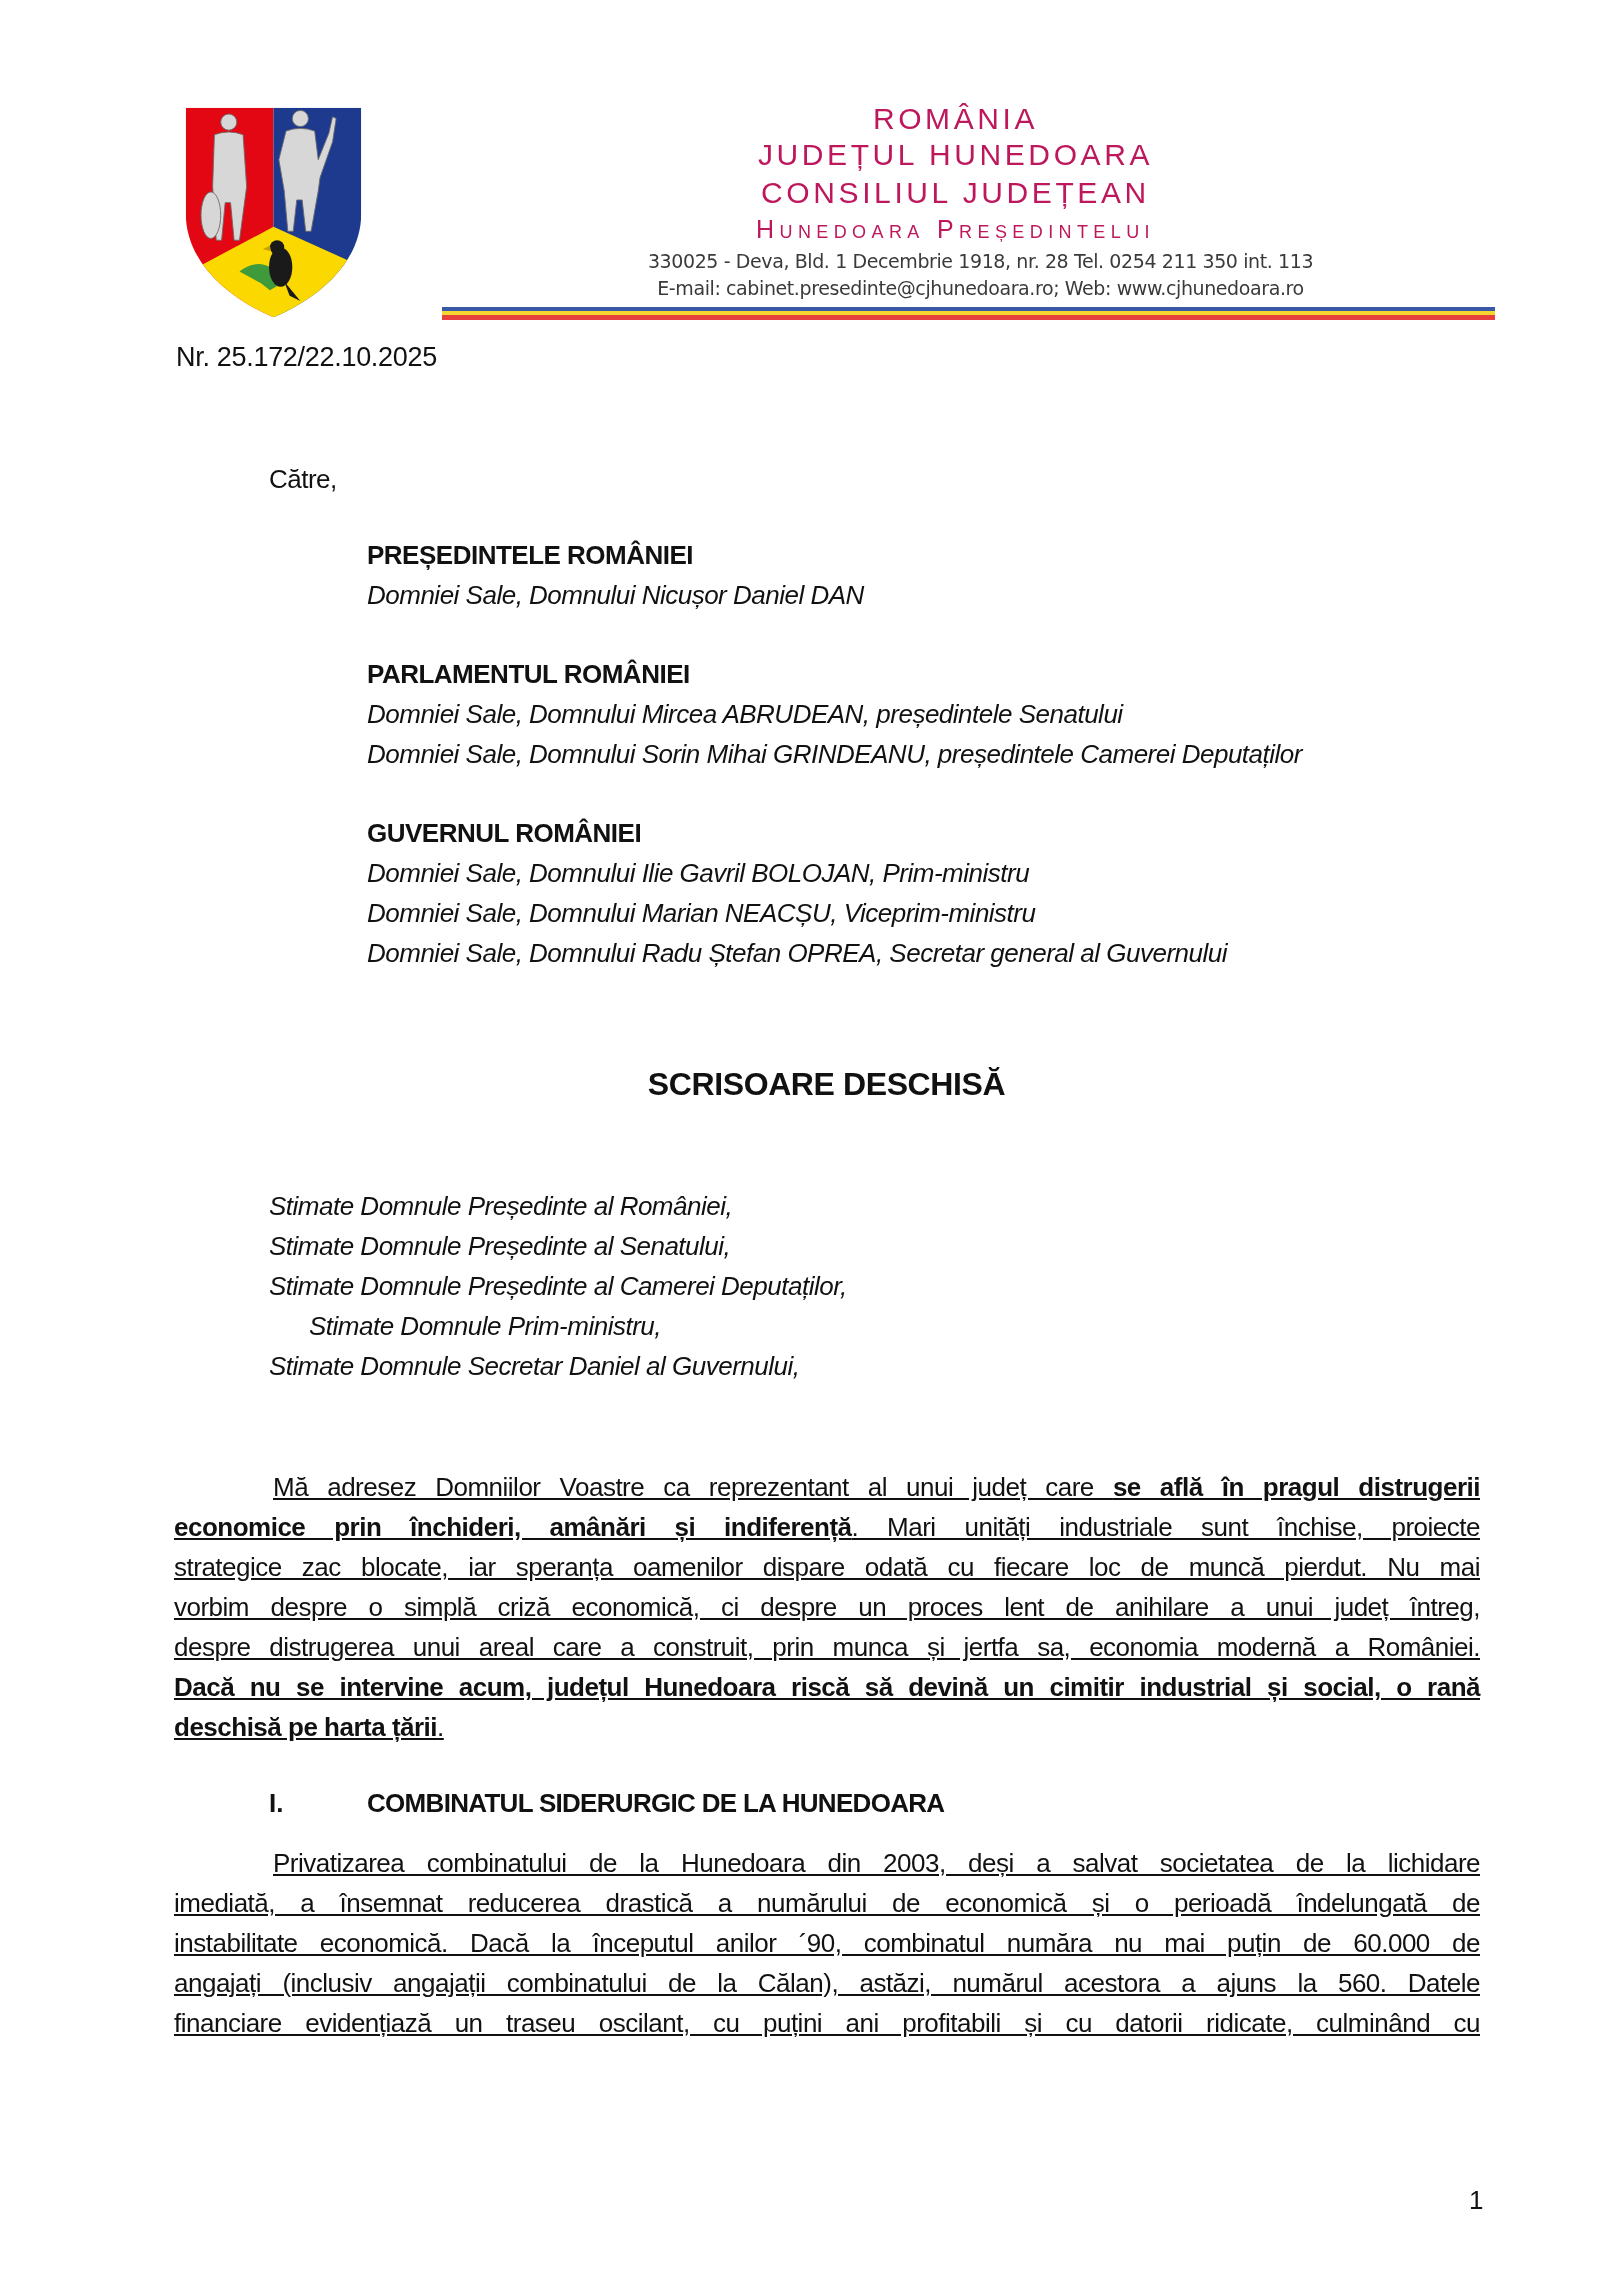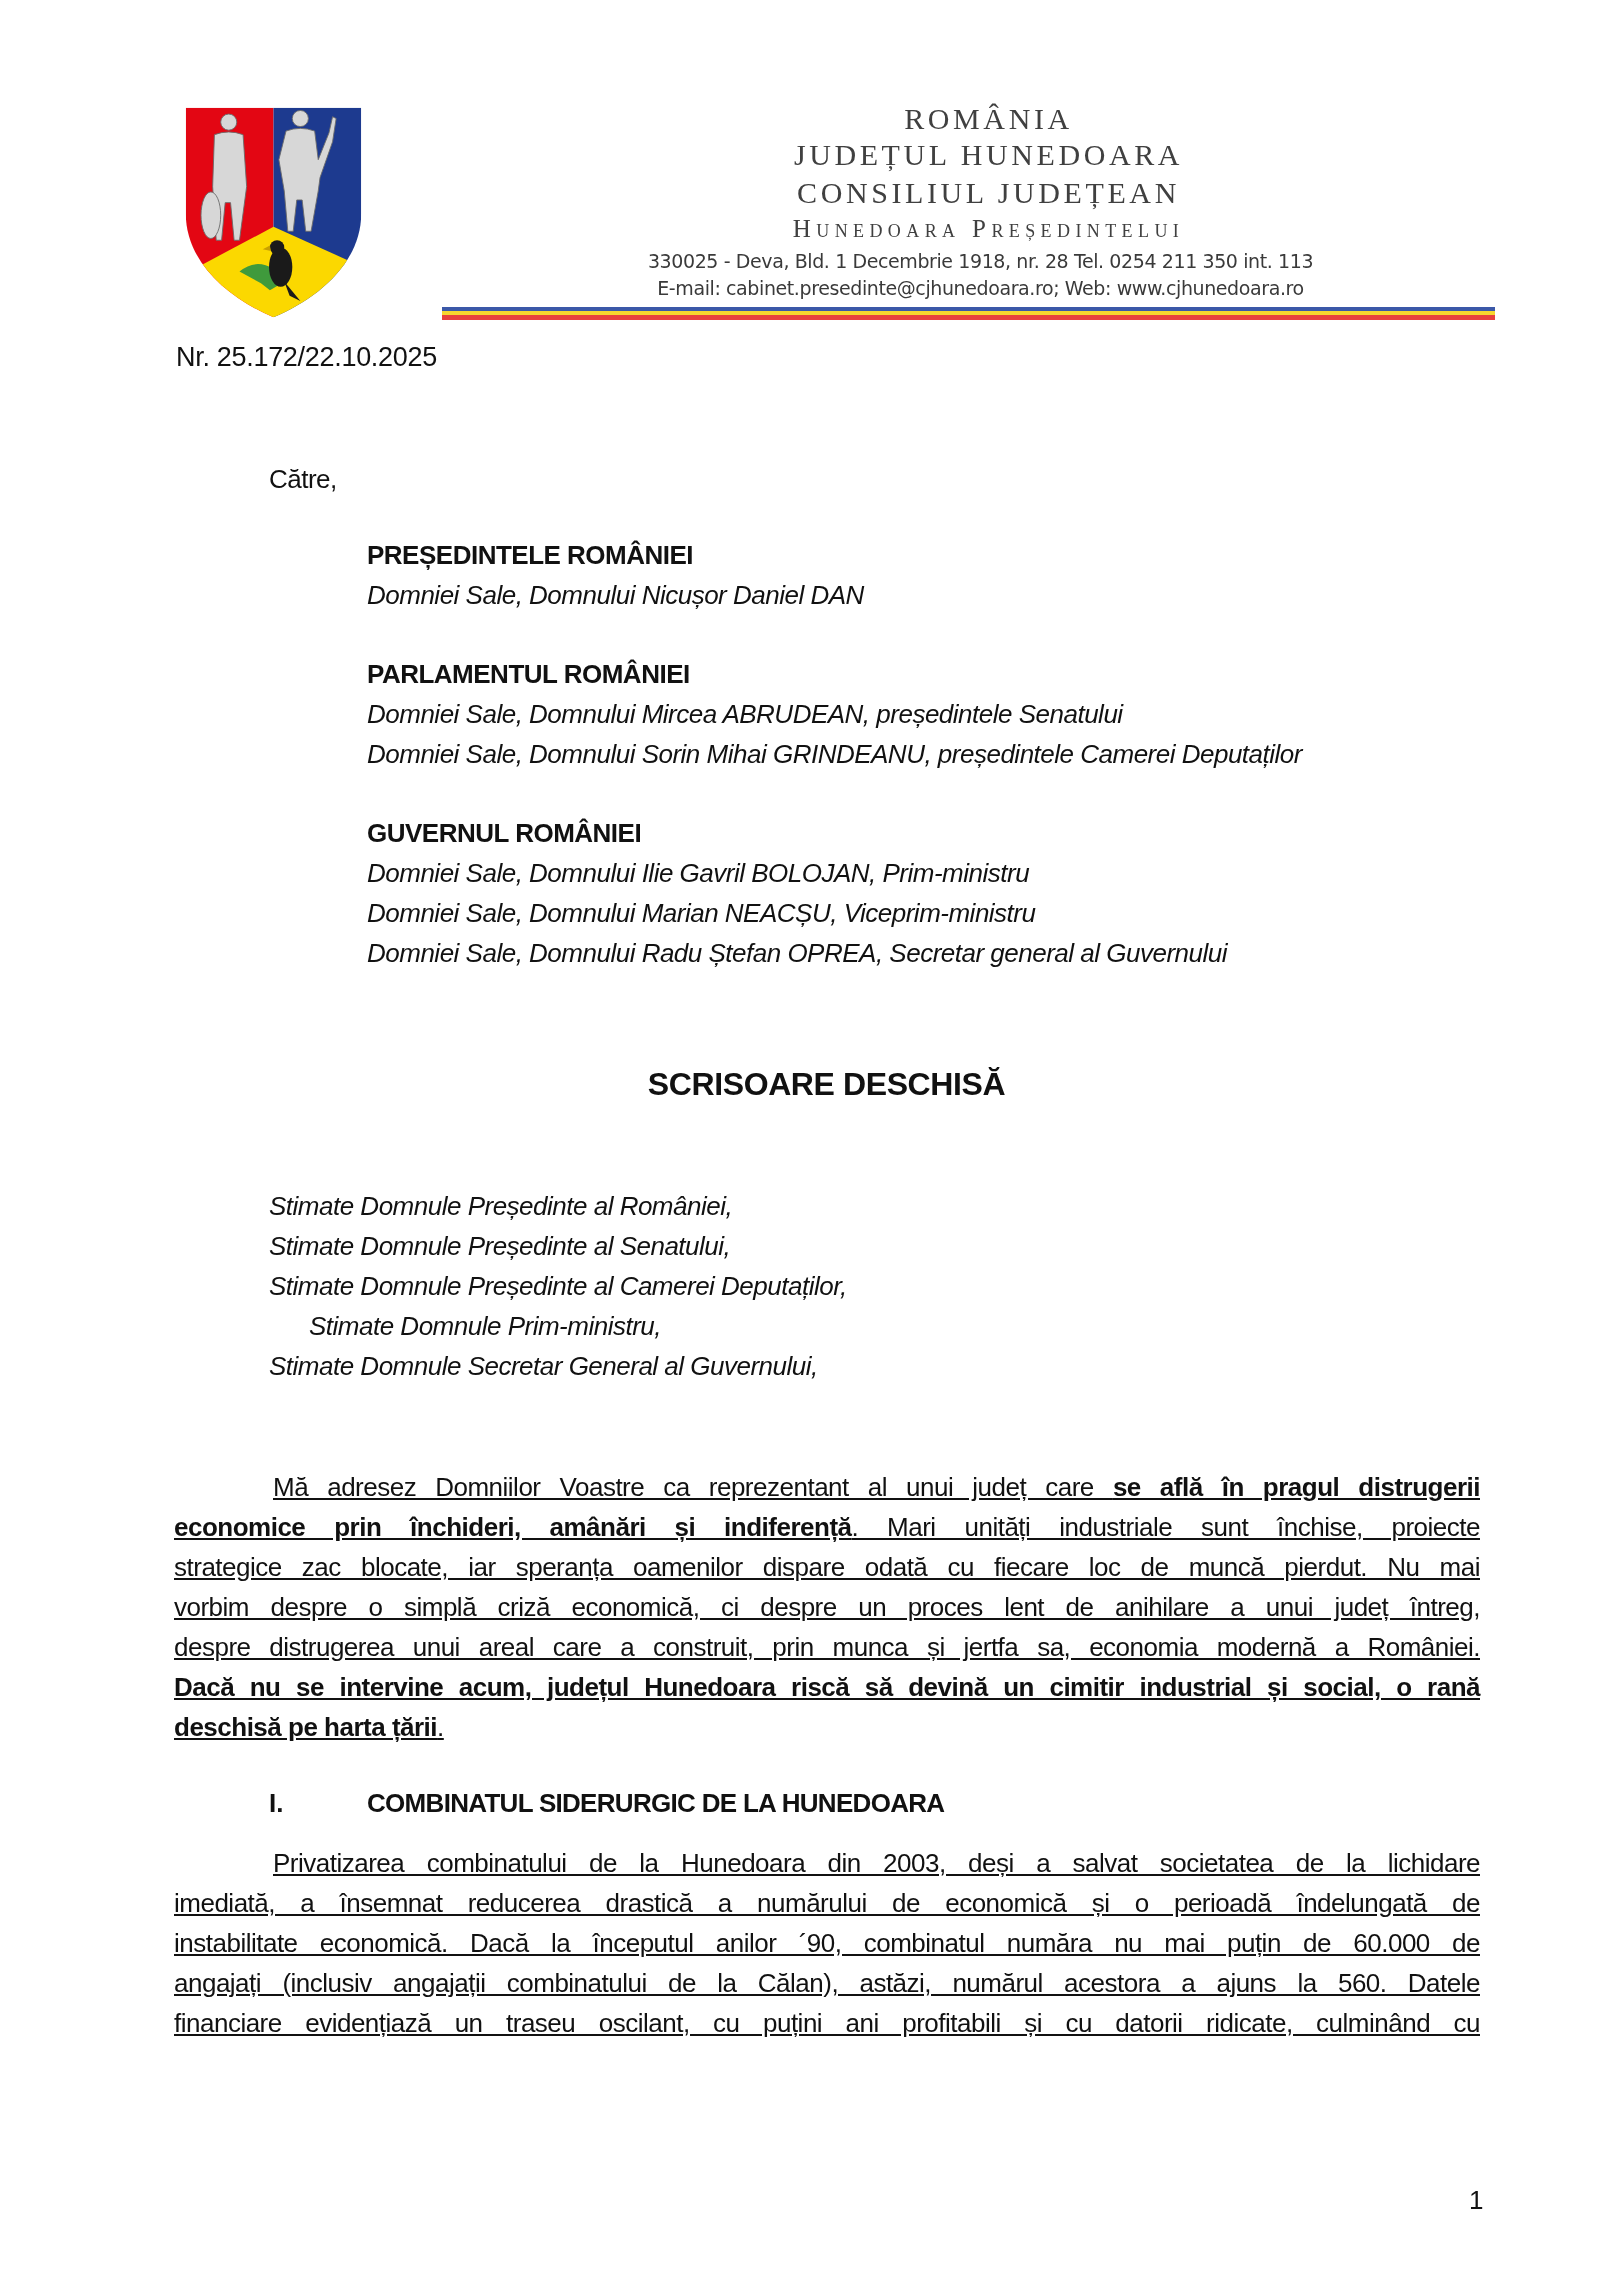--- a/index.html
+++ b/index.html
@@ -1,21 +1,21 @@
 <!DOCTYPE html>
 <html style="font-size:14.3px"><head>
 <meta charset="utf-8">
 <style>
   html, body { margin:0; padding:0; background:#ffffff; }
   body { width:1622px; height:2293px; position:relative; overflow:hidden; color:#111111;
          font-family:"Liberation Sans", sans-serif; }
   .abs { position:absolute; }
   
   #crest { left:184px; top:106px; width:179px; height:213px; }
-  .hdr { position:absolute; left:545px; width:887px; text-align:center; font-family:Liberation Serif, serif; color:#404040; white-space:nowrap; }
+  .hdr { position:absolute; left:512px; width:887px; text-align:center; font-family:Liberation Sans, sans-serif; color:#be185d; white-space:nowrap; }
   .hdr-l1 { top:102px; font-size:30px; letter-spacing:3.6px; }
   .hdr-l2 { top:138px; font-size:30px; letter-spacing:3.6px; }
   .hdr-l3 { top:176px; font-size:30px; letter-spacing:3.6px; }
   .hdr-l4 { top:215px; font-size:25px; letter-spacing:5.4px; font-variant:small-caps; }
   .hdr-addr { position:absolute; left:537px; width:887px; text-align:center; font-family:"DejaVu Sans", sans-serif; color:#3a3a3a; font-size:19px; white-space:nowrap; letter-spacing:-0.4px; }
   .hdr-l5 { top:250px; }
   .hdr-l6 { top:277px; }
   #tricolor { left:442px; top:307px; width:1053px; height:12.5px; }
   #tricolor div { height:4.2px; }
   
@@ -103,21 +103,21 @@
   <div class="txt it" style="position:static;">Domniei Sale, Domnului Radu Ștefan OPREA, Secretar general al Guvernului</div>
 </div>
 
 <div id="title" class="abs">SCRISOARE DESCHISĂ</div>
 
 <div class="abs" style="left:269px; top:1186px;">
   <div class="txt it" style="position:static;">Stimate Domnule Președinte al României,</div>
   <div class="txt it" style="position:static;">Stimate Domnule Președinte al Senatului,</div>
   <div class="txt it" style="position:static;">Stimate Domnule Președinte al Camerei Deputaților,</div>
   <div class="txt it" style="position:static;margin-left:40px;">Stimate Domnule Prim-ministru,</div>
-  <div class="txt it" style="position:static;">Stimate Domnule Secretar General al Guvernului,</div>
+  <div class="txt it" style="position:static;">Stimate Domnule Secretar Daniel al Guvernului,</div>
 </div>
 
 <div id="intro" class="para" style="top:1467px;">
     <span class="ln first"><span>Mă adresez Domniilor Voastre ca reprezentant al unui județ care </span><span style="font-weight: bold;">se află în pragul distrugerii</span></span>
     <span class="ln"><span style="font-weight: bold;">economice prin închideri, amânări și indiferență</span><span>. Mari unități industriale sunt închise, proiecte</span></span>
     <span class="ln"><span>strategice zac blocate, iar speranța oamenilor dispare odată cu fiecare loc de muncă pierdut. Nu mai</span></span>
     <span class="ln"><span>vorbim despre o simplă criză economică, ci despre un proces lent de anihilare a unui județ întreg,</span></span>
     <span class="ln"><span>despre distrugerea unui areal care a construit, prin munca și jertfa sa, economia modernă a României.</span></span>
     <span class="ln"><span style="font-weight: bold;">Dacă nu se intervine acum, județul Hunedoara riscă să devină un cimitir industrial și social, o rană</span></span>
     <span class="ln last"><span style="font-weight: bold;">deschisă pe harta țării</span><span>.</span></span>

